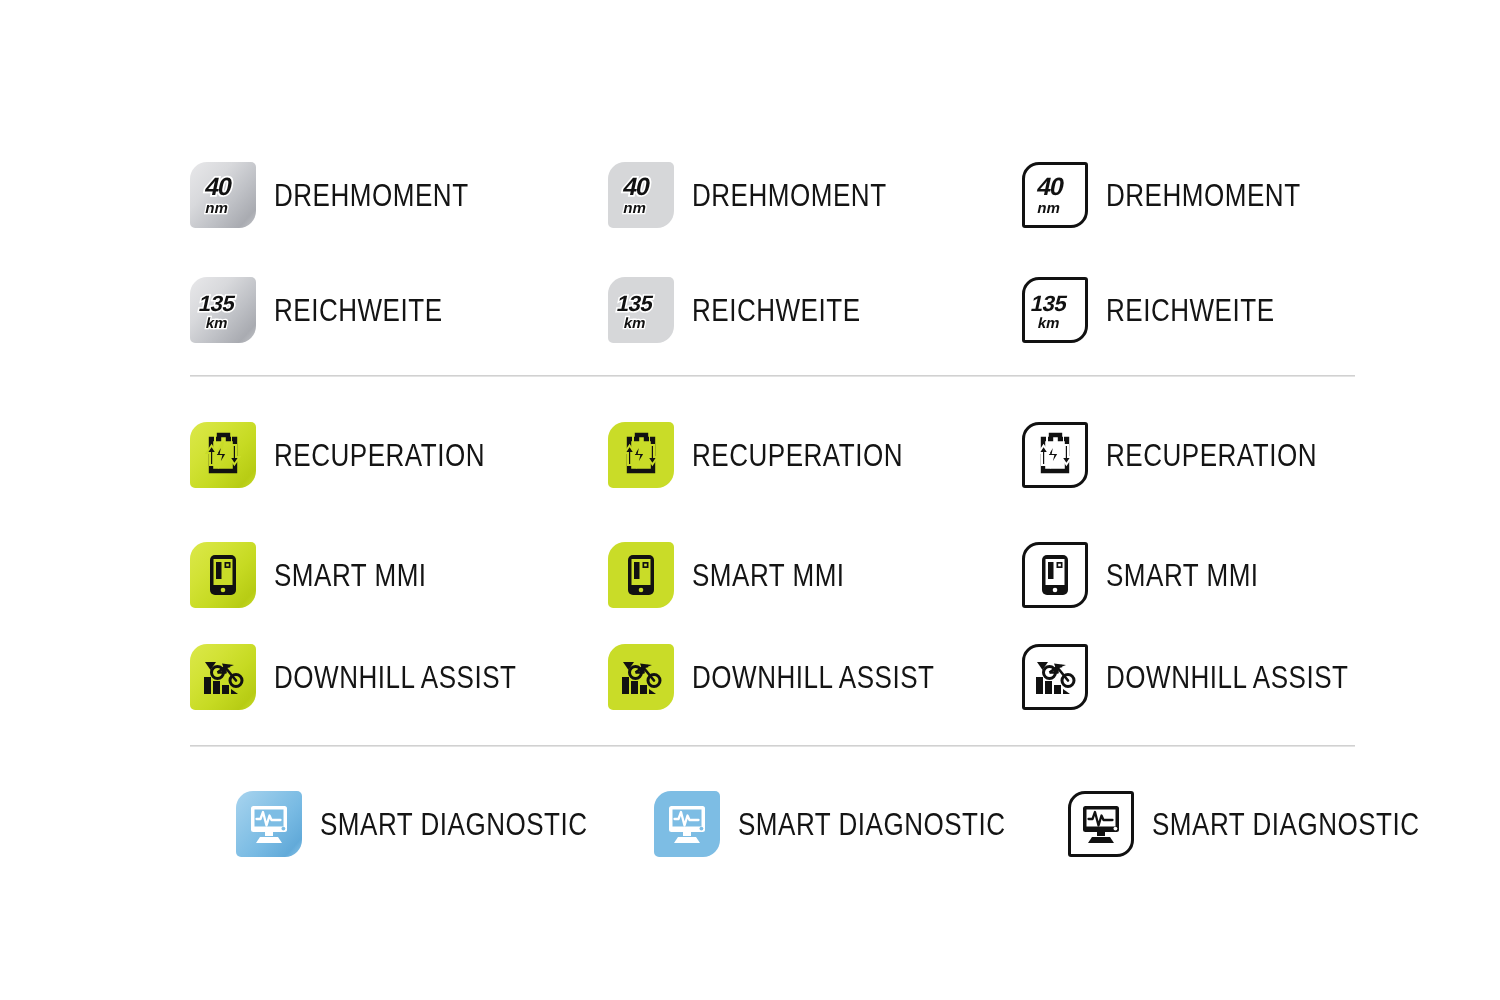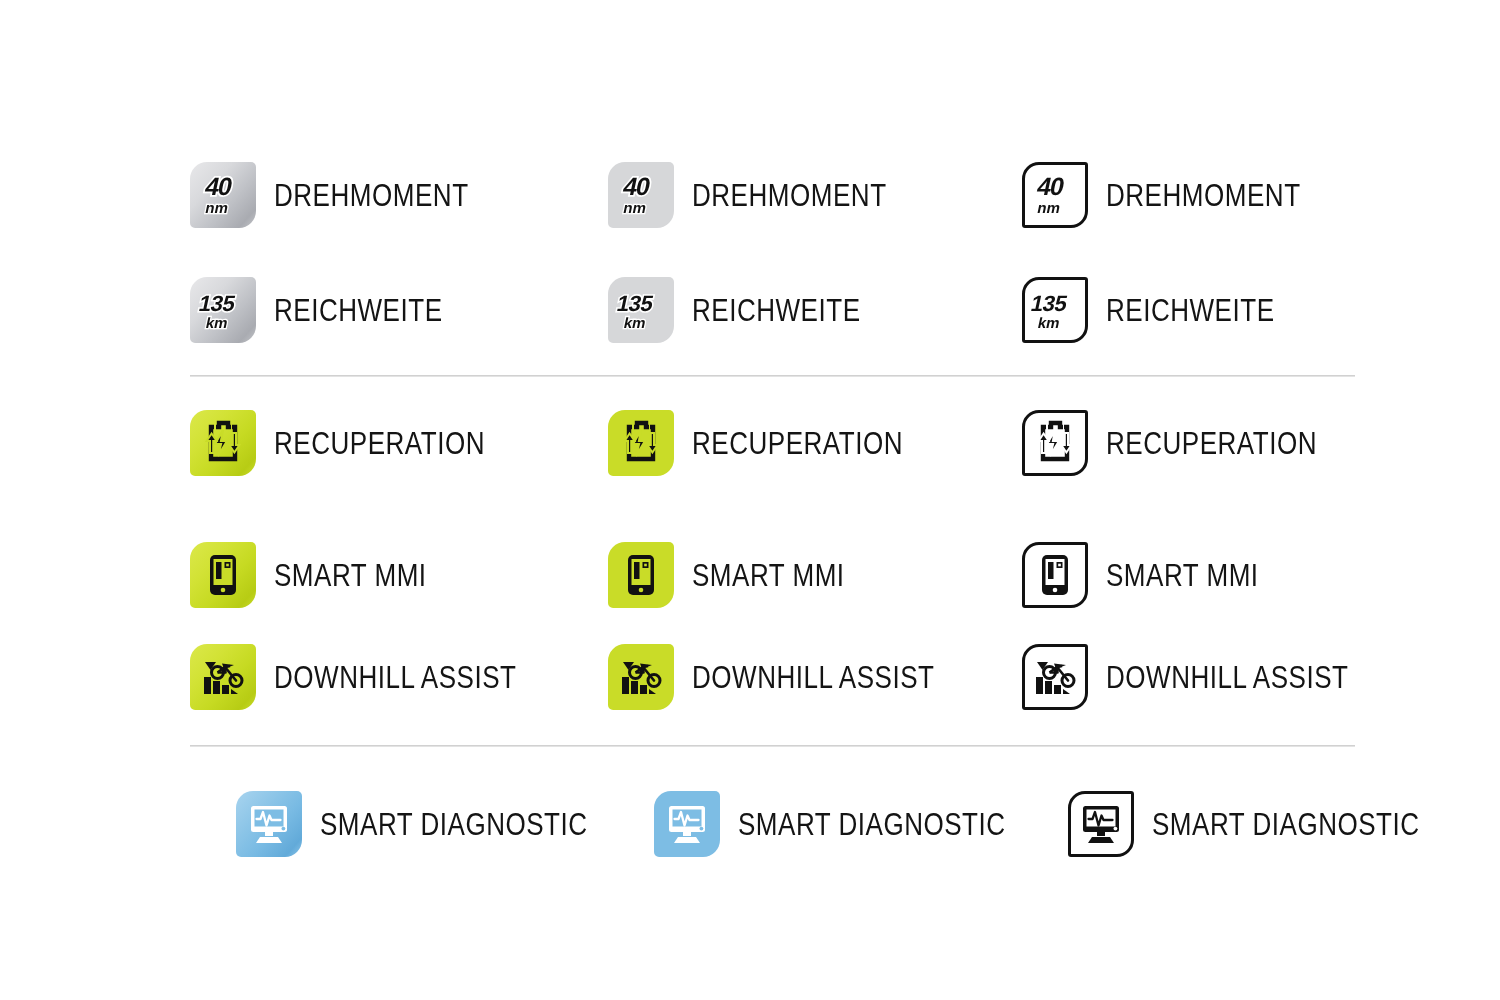--- a/index.html
+++ b/index.html
@@ -188,21 +188,21 @@
         </div>
         <div class="label">REICHWEITE</div>
       </div>
     </div>
   </div>
 
   <div class="divider" style="top:375px;"></div>
 
   <div class="group" style="top:403px;">
 
-    <div class="row" style="top:0px;">
+    <div class="row" style="top:12px;">
 
       <div class="cell c1">
         <div class="tile styleA green">
           <svg width="52" height="52" viewBox="0 0 52 52" aria-hidden="true">
             <g fill="none" stroke="#111" stroke-width="4.4" stroke-linecap="butt">
               <path d="M19 10 h3 v-4 h9 v4 h3"></path>
               <path d="M35 10 h3 v32 h-24 v-32 h3"></path>
             </g>
             <path d="M26 13 l-8 14 h6 l-3 12 l9 -15 h-6 z" fill="#111" stroke="#c9dc28" stroke-width="2.2"></path>
             <g fill="#111">

